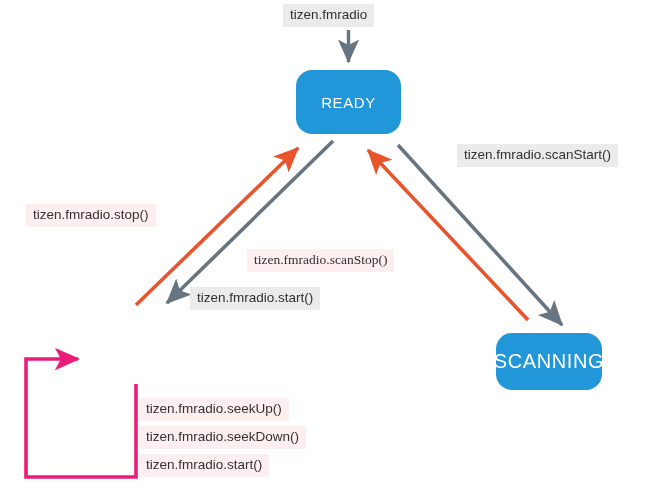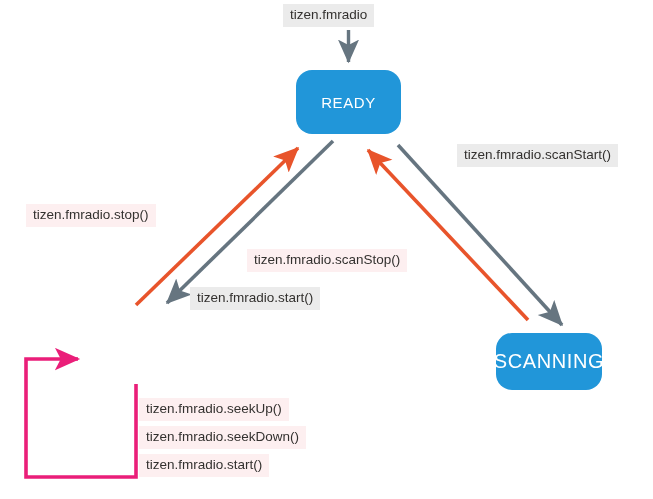--- a/index.html
+++ b/index.html
@@ -49,21 +49,21 @@
     line-height: 16px;
     box-sizing: border-box;
     z-index: 4;
   }
   .lbl-gray { background: #ebebeb; }
   .lbl-pink { background: #fdeff0; padding-left: 7px; }
 
   .lbl-source   { left: 283px; top: 4px;   }
   .lbl-stop     { left: 26px;  top: 204px; }
   .lbl-scanstart{ left: 425px; top: 144px; margin-left: 32px; }
-  .lbl-scanstop { left: 247px; top: 249px; }
+  .lbl-scanstop { left: 247px; top: 249px; font-family: Liberation Serif, serif; }
   .lbl-start    { left: 190px; top: 287px; }
   .lbl-seekup   { left: 139px; top: 398px; }
   .lbl-seekdown { left: 139px; top: 426px; }
   .lbl-startlp  { left: 139px; top: 454px; }
 </style>
 </head>
 <body>
 
 <div id="canvas">
 

